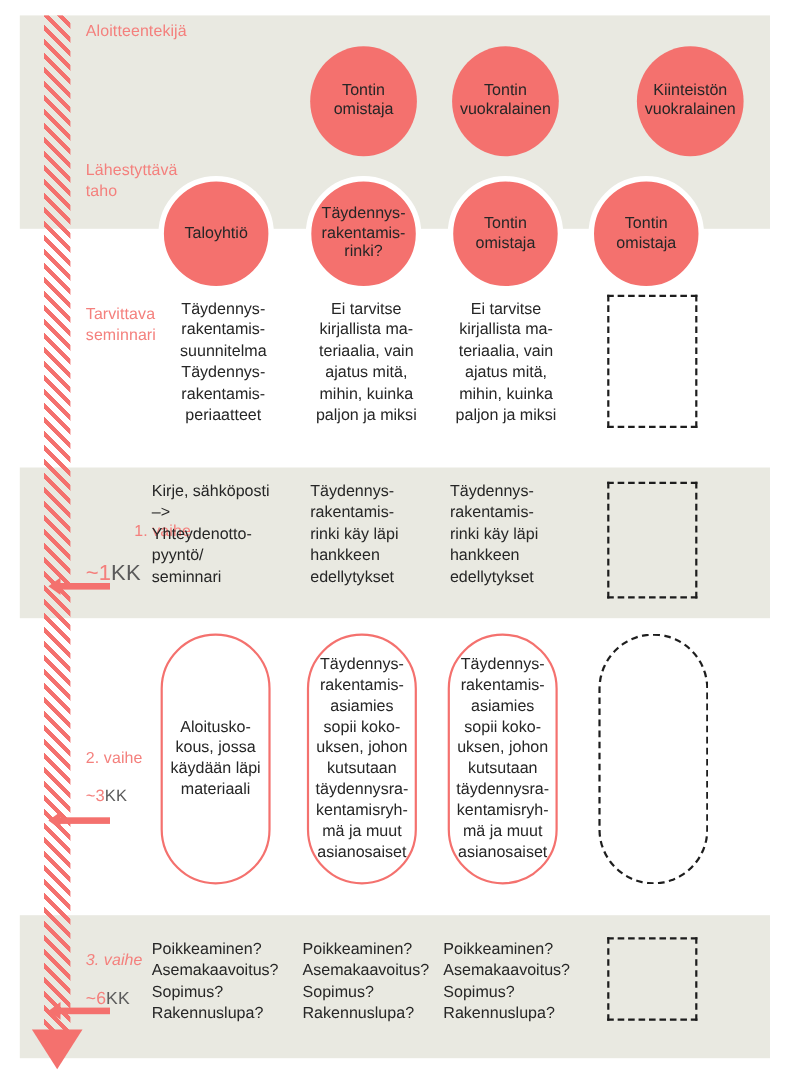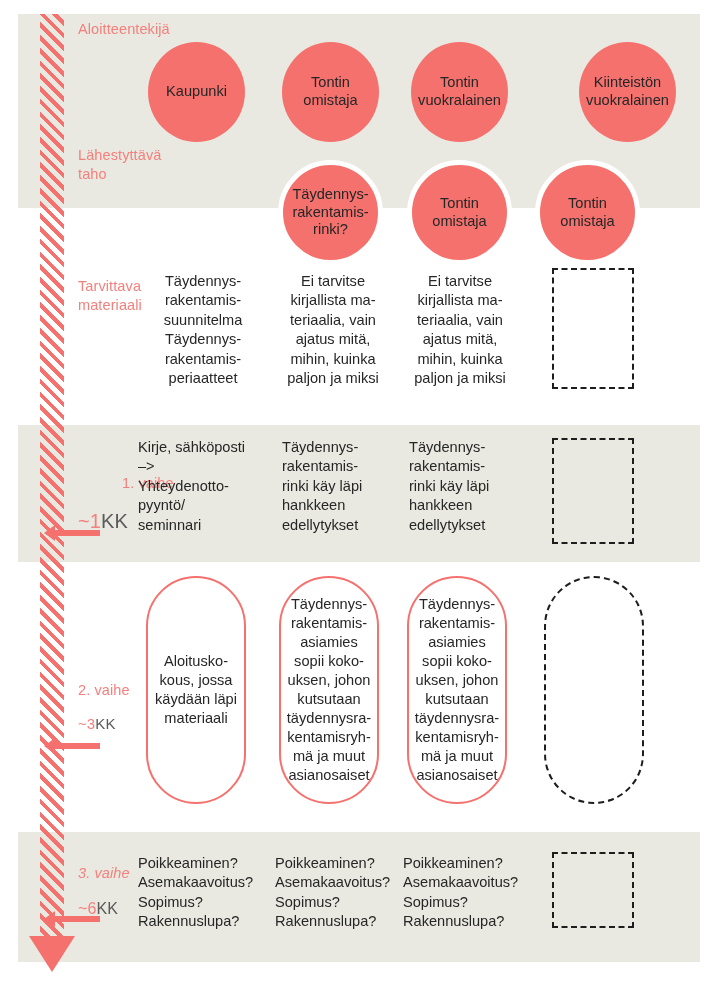--- a/index.html
+++ b/index.html
@@ -111,36 +111,36 @@
       <span class="head"></span>
     </div>
   <div class="tick" id="tick-3">
       <span class="head"></span>
     </div>
 
   <div class="rowlabel" id="lab-aloite">Aloitteentekijä</div>
   <div class="rowlabel" id="lab-lahest">Lähestyttävä
 taho</div>
   <div class="rowlabel" id="lab-tarvit">Tarvittava
-materiaali</div>
+seminnari</div>
   <div class="rowlabel" id="lab-vaihe1">1. vaihe</div>
   <div class="rowlabel" id="lab-kk1"><span class="kknum">~1</span><span>KK</span></div>
   <div class="rowlabel" id="lab-vaihe2">2. vaihe</div>
   <div class="rowlabel" id="lab-kk2"><span class="kknum">~3</span><span>KK</span></div>
   <div class="rowlabel" id="lab-vaihe3">3. vaihe</div>
   <div class="rowlabel" id="lab-kk3"><span class="kknum">~6</span><span>KK</span></div>
 
-  <div class="ellipse" style="left:148px;top:42px;width:97px;height:100px;">Kaupunki</div>
   <div class="ellipse" style="left:282px;top:42px;width:97px;height:100px;">Tontin
 omistaja</div>
   <div class="ellipse" style="left:411px;top:42px;width:97px;height:100px;">Tontin
 vuokralainen</div>
   <div class="ellipse" style="left:539px;top:42px;width:97px;height:100px;margin-left:40px;">Kiinteistön
 vuokralainen</div>
 
+  <div class="ellipse ring" style="left:144px;top:160px;width:105px;height:105px;">Taloyhtiö</div>
   <div class="ellipse ring" style="left:278px;top:160px;width:105px;height:105px;">Täydennys-
 rakentamis-
 rinki?</div>
   <div class="ellipse ring" style="left:407px;top:160px;width:105px;height:105px;">Tontin
 omistaja</div>
   <div class="ellipse ring" style="left:535px;top:160px;width:105px;height:105px;">Tontin
 omistaja</div>
 
   <div class="cell center" style="left:148px;top:272px;width:110px;">Täydennys-
 rakentamis-

